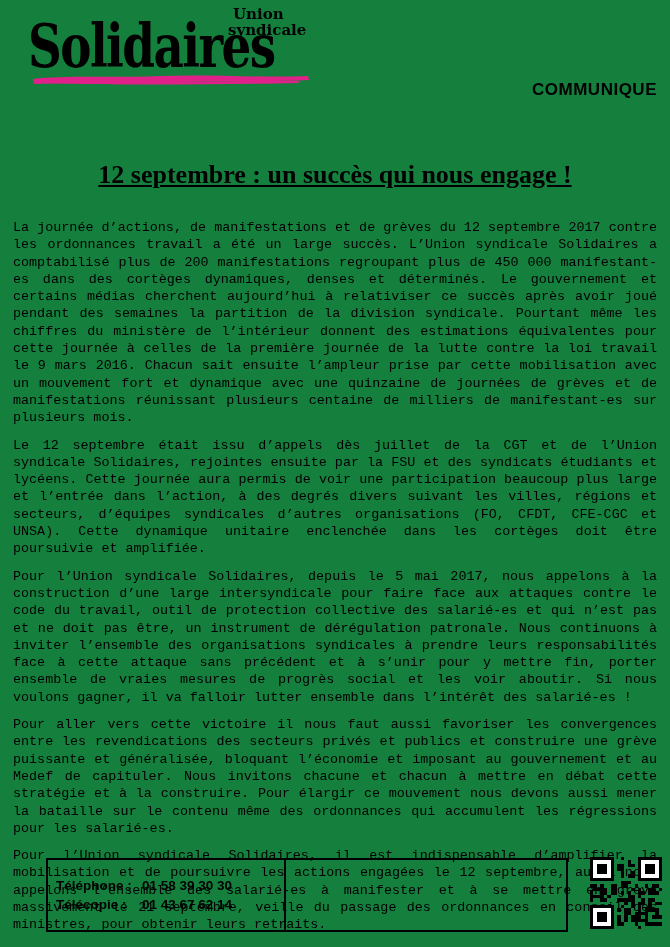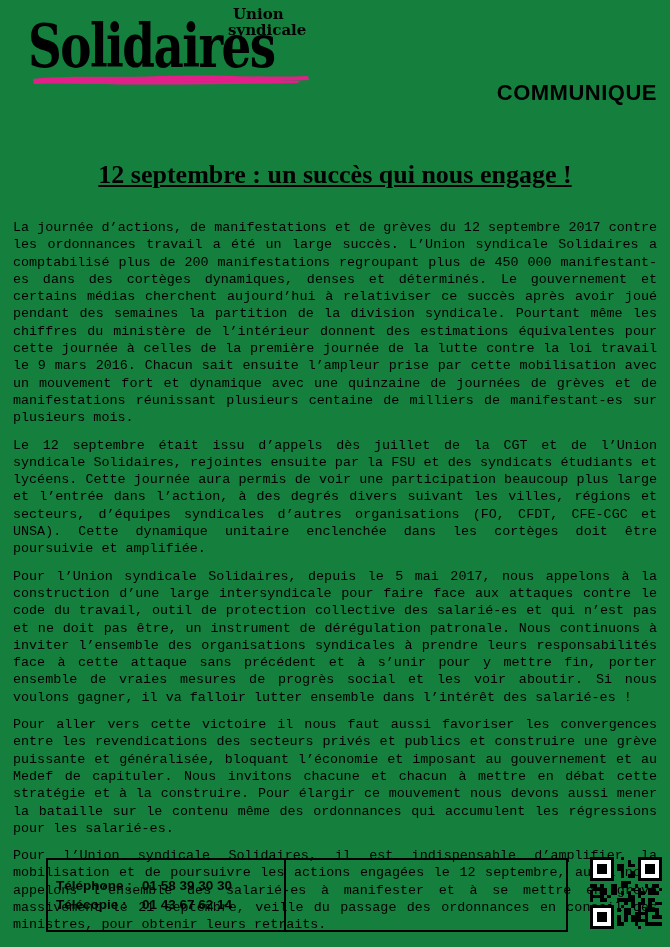--- a/index.html
+++ b/index.html
@@ -26,21 +26,21 @@
     font-family:"DejaVu Serif",serif;
     font-weight:bold;font-size:15px;line-height:16px;
   }
   .logo-tagline .t1{padding-left:5px;}
   .brush{position:absolute;left:2px;top:69px;width:282px;height:14px;}
 
   
   .communique{
     position:absolute;right:13px;top:80px;
     font-family:"Liberation Sans",sans-serif;
-    font-weight:bold;font-size:22px;letter-spacing:.5px;
+    font-weight:bold;font-size:17px;letter-spacing:.5px;
   }
 
   
   .title{
     position:absolute;left:0;right:0;top:160px;margin:0;
     text-align:center;
     font-family:"Liberation Serif",serif;
     font-weight:bold;font-size:26px;text-decoration:underline;
   }
 

